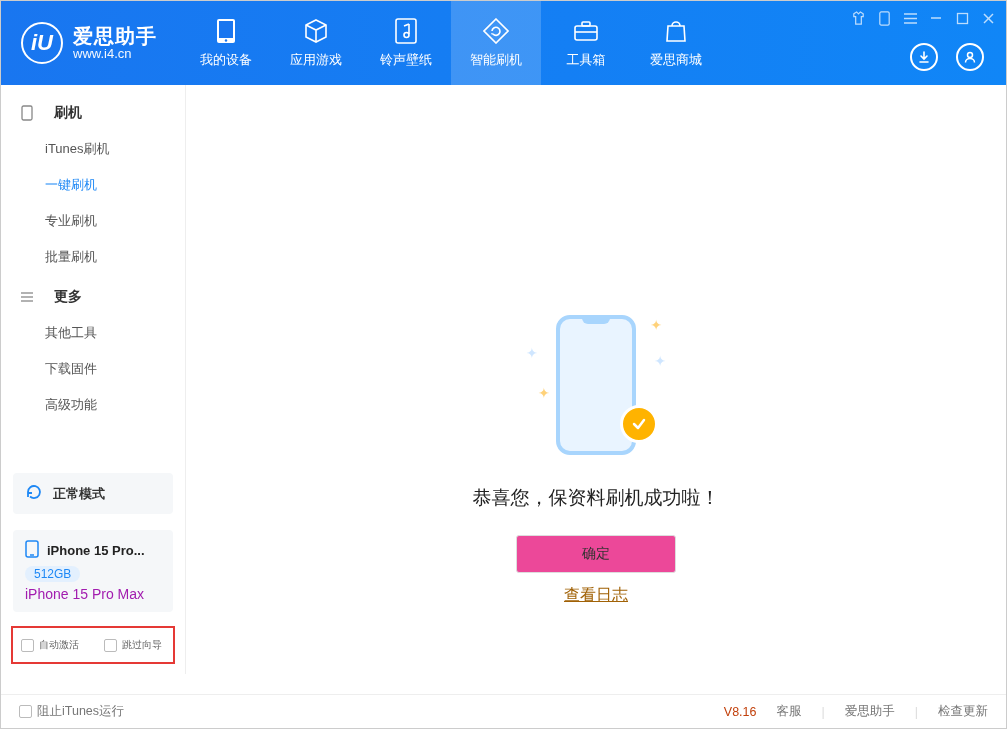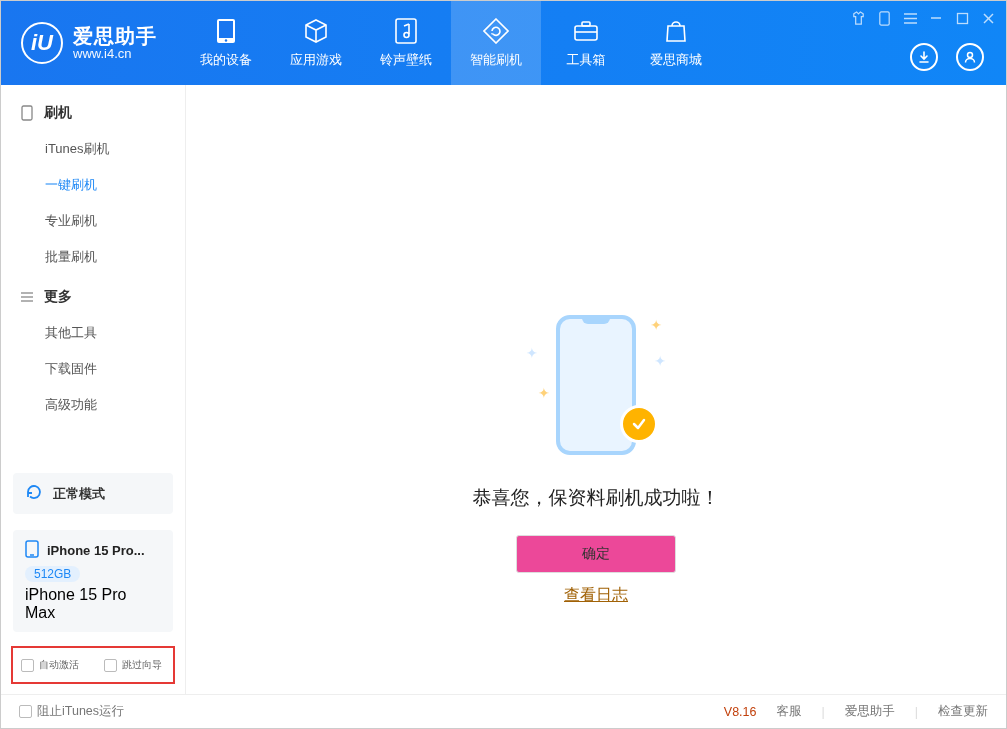--- a/index.html
+++ b/index.html
@@ -22,47 +22,47 @@
   .window-controls-top svg, .window-controls-top .wc-item { opacity: .85; cursor: pointer; }
   .wc-item { width: 16px; height: 16px; display: flex; align-items: center; justify-content: center; color:#fff; font-size:15px; }
   
   .header-right-icons { position: absolute; right: 22px; bottom: 14px; display: flex; gap: 18px; }
   .hr-circle { width: 28px; height: 28px; border: 2px solid #fff; border-radius: 50%; display: flex; align-items: center; justify-content: center; cursor: pointer; }
   
   .body-area { flex: 1; display: flex; min-height: 0; }
   
   .sidebar { width: 185px; border-right: 1px solid #eee; display: flex; flex-direction: column; padding-top: 10px; }
   .sb-section { padding: 0 0 4px 0; }
-  .sb-header { display: flex; align-items: center; gap: 9px; padding: 9px 18px; color: #333; font-size: 14px; font-weight: 600;}
+  .sb-header { display: flex; align-items: center; gap: 19px; padding: 9px 18px; color: #333; font-size: 14px; font-weight: 600;}
   .sb-header .hicon{ color:#777; width:16px; display:flex; justify-content:center;}
   .sb-sub { padding: 9px 18px 9px 44px; font-size: 13px; color: #555; cursor: pointer; }
   .sb-sub.active { color: #1e88f5; }
   .sb-spacer { flex: 1; }
   
   .status-card, .device-card { margin: 8px 12px; background: #f5f7f9; border-radius: 4px; padding: 10px 12px; font-size: 13px; color:#333; }
   .status-card { display:flex; align-items:center; gap:10px; }
   .device-card .row1 { display:flex; align-items:center; gap:8px; font-weight:600; color:#222;}
   .badge { display:inline-block; background:#e3f0fe; color:#1e88f5; border-radius:10px; padding:1px 9px; font-size:12px; margin-top:5px;}
-  .device-sub { color:#000000; font-size:16px; margin-top:4px;}
+  .device-sub { color:#a21caf; font-size:14px; margin-top:4px;}
   
   .bottom-checks { margin: 6px 10px 10px 10px; padding: 10px 8px; border: 2px solid #e53935; display:flex; gap:25px; font-size:10px; color:#666; align-items:center;}
   .chk { display:flex; align-items:center; gap:5px; }
   .chk-box { width:13px; height:13px; border:1px solid #bbb; border-radius:2px; background:#fff; }
   
   .main { flex: 1; display:flex; flex-direction:column; align-items:center; justify-content:flex-start; padding-top: 220px;}
   .phone-illust { position: relative; width: 140px; height: 160px; margin-bottom: 20px; }
   .stars { position:absolute; font-size:14px; color:#cfe6ff;}
   .phone-body { position:absolute; left:30px; top:10px; width:80px; height:140px; border:4px solid #a8d5fd; border-radius:14px; background:#e9f4ff;}
   .phone-notch { position:absolute; top:-1px; left:50%; transform:translateX(-50%); width:28px; height:6px; background:#a8d5fd; border-radius:0 0 6px 6px;}
   .check-badge { position:absolute; right:8px; bottom:22px; width:38px; height:38px; background:#ffb300; border-radius:50%; display:flex; align-items:center; justify-content:center; border:3px solid #fff;}
   .success-text { font-size:19px; color:#222; margin-bottom: 24px;}
   .ok-btn { width:160px; height:38px; border:1px solid #ddd; background:#ec4899; border-radius:3px; font-size:14px; color:#333; cursor:pointer; margin-bottom:12px;}
   .view-log { color:#a16207; font-size:16px; text-decoration:underline; cursor:pointer;}
   
-  .footer { height: 34px; border-top: 1px solid #eee; display:flex; align-items:center; padding: 0 18px; font-size:12.5px; color:#777;}
+  .footer { height: 34px; border-top: 1px solid #eee; display:flex; align-items:center; padding: 0 18px; font-size:12.5px; color:#777;margin-top:20px;}
   .footer .left { display:flex; align-items:center; gap:6px;}
   .footer .right { margin-left:auto; display:flex; align-items:center; gap:20px;}
   .footer .sep { color:#ddd;}
   .footer a { color:#777; cursor:pointer;}
   .version { color:#c2410c;}
 </style>
 </head>
 <body>
 
 <div class="app-window">

